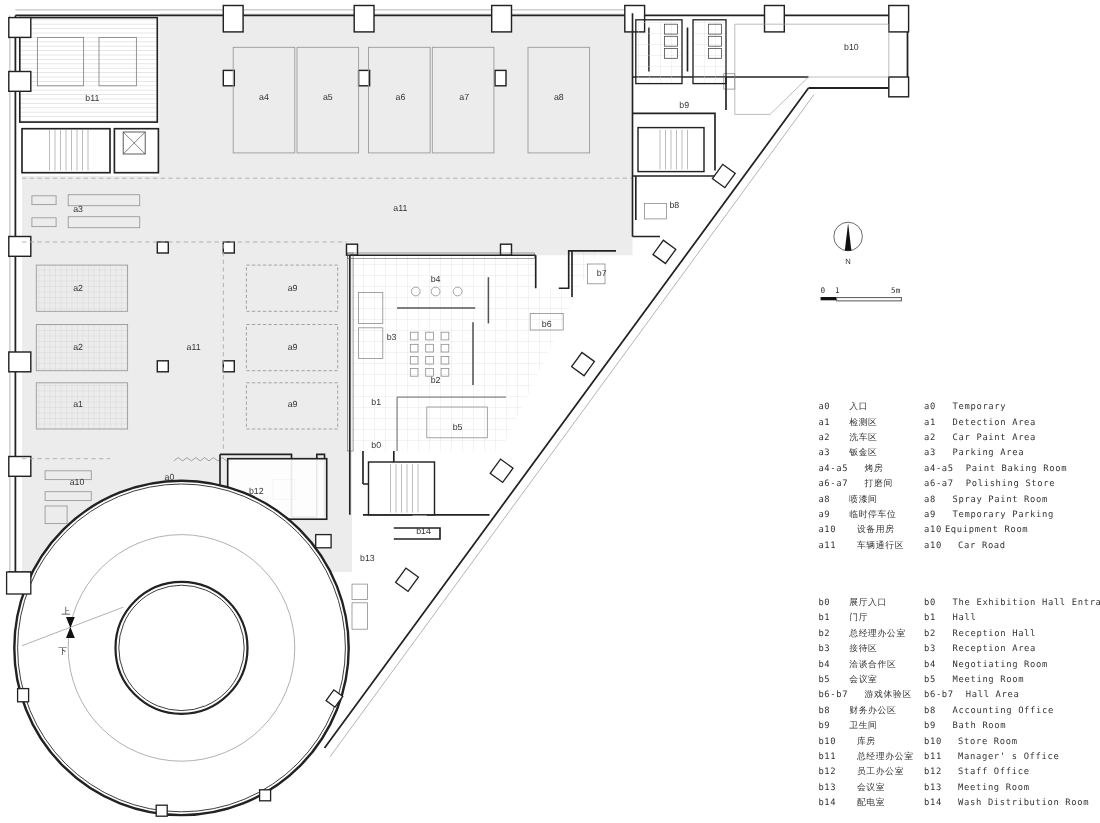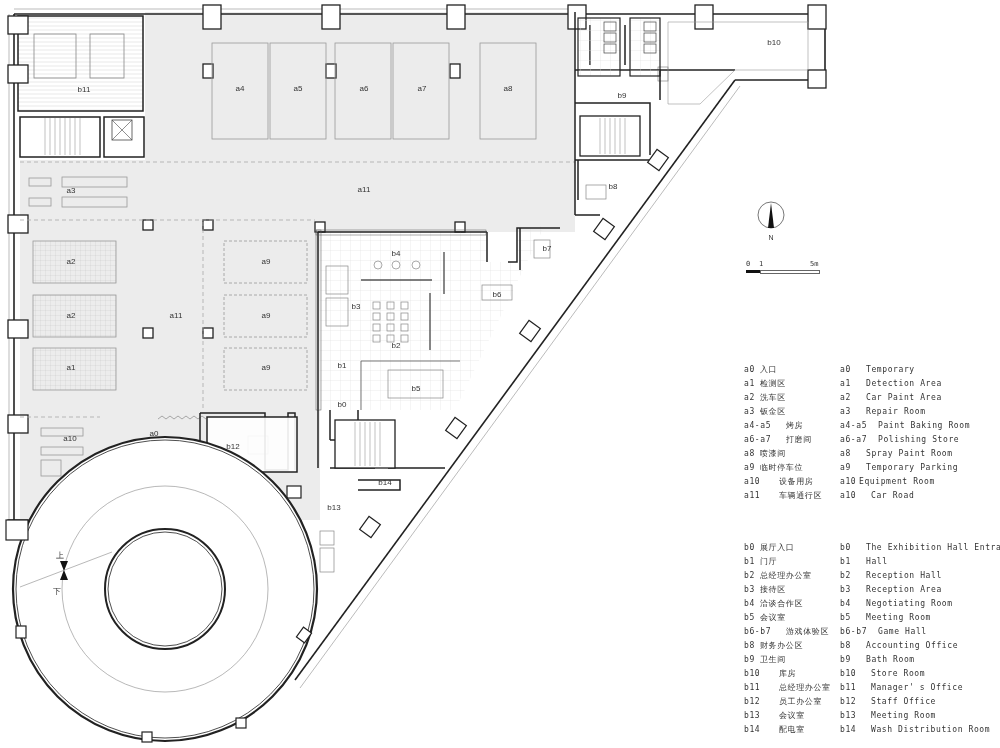--- a/index.html
+++ b/index.html
@@ -2,21 +2,21 @@
 <html><head>
 <meta charset="utf-8">
 <style>
   html, body { margin:0; padding:0; background:#ffffff; }
   body { width:1000px; height:748px; position:relative; overflow:hidden; font-family:"DejaVu Sans Mono","Liberation Mono",monospace; }
   #plan { position:absolute; left:0; top:0; width:1000px; height:748px; }
   .lbl { font-family:"Liberation Sans","DejaVu Sans",sans-serif; font-size:8px; fill:#333; text-anchor:middle; dominant-baseline:middle; }
   .legend { position:absolute; left:744px; font-size:8px; color:#333; line-height:14px; letter-spacing:0.6px; }
   .legend .row { position:relative; height:14px; white-space:nowrap; }
   .legend .code { position:absolute; left:0; }
-  .legend .cn { position:absolute; left:16px; font-family:"DejaVu Sans",sans-serif; }
+  .legend .cn { position:absolute; left:28px; font-family:"DejaVu Sans",sans-serif; }
   .legend .code2 { position:absolute; left:96px; }
   .legend .en { position:absolute; left:122px; }
   .compass { position:absolute; left:756px; top:200px; width:30px; height:44px; }
   .scale { position:absolute; left:746px; top:260px; width:80px; height:20px; font-size:7px; color:#333; }
 </style>
 </head>
 <body>
 
 <svg id="plan" viewBox="0 0 1000 748" xmlns="http://www.w3.org/2000/svg">
   <defs>
@@ -324,21 +324,21 @@
   <div class="row">
       <span class="code">a2</span>
       <span class="cn">洗车区</span>
       <span class="code2">a2</span>
       <span class="en">Car Paint Area</span>
     </div>
   <div class="row">
       <span class="code">a3</span>
       <span class="cn">钣金区</span>
       <span class="code2">a3</span>
-      <span class="en">Repair Room</span>
+      <span class="en">Parking Area</span>
     </div>
   <div class="row">
       <span class="code">a4-a5</span>
       <span class="cn" style="left:42px">烤房</span>
       <span class="code2">a4-a5</span>
       <span class="en" style="left:134px">Paint Baking Room</span>
     </div>
   <div class="row">
       <span class="code">a6-a7</span>
       <span class="cn" style="left:42px">打磨间</span>
@@ -405,21 +405,21 @@
   <div class="row">
       <span class="code">b5</span>
       <span class="cn">会议室</span>
       <span class="code2">b5</span>
       <span class="en">Meeting Room</span>
     </div>
   <div class="row">
       <span class="code">b6-b7</span>
       <span class="cn" style="left:42px">游戏体验区</span>
       <span class="code2">b6-b7</span>
-      <span class="en" style="left:134px">Game Hall</span>
+      <span class="en" style="left:134px">Hall Area</span>
     </div>
   <div class="row">
       <span class="code">b8</span>
       <span class="cn">财务办公区</span>
       <span class="code2">b8</span>
       <span class="en">Accounting Office</span>
     </div>
   <div class="row">
       <span class="code">b9</span>
       <span class="cn">卫生间</span>

